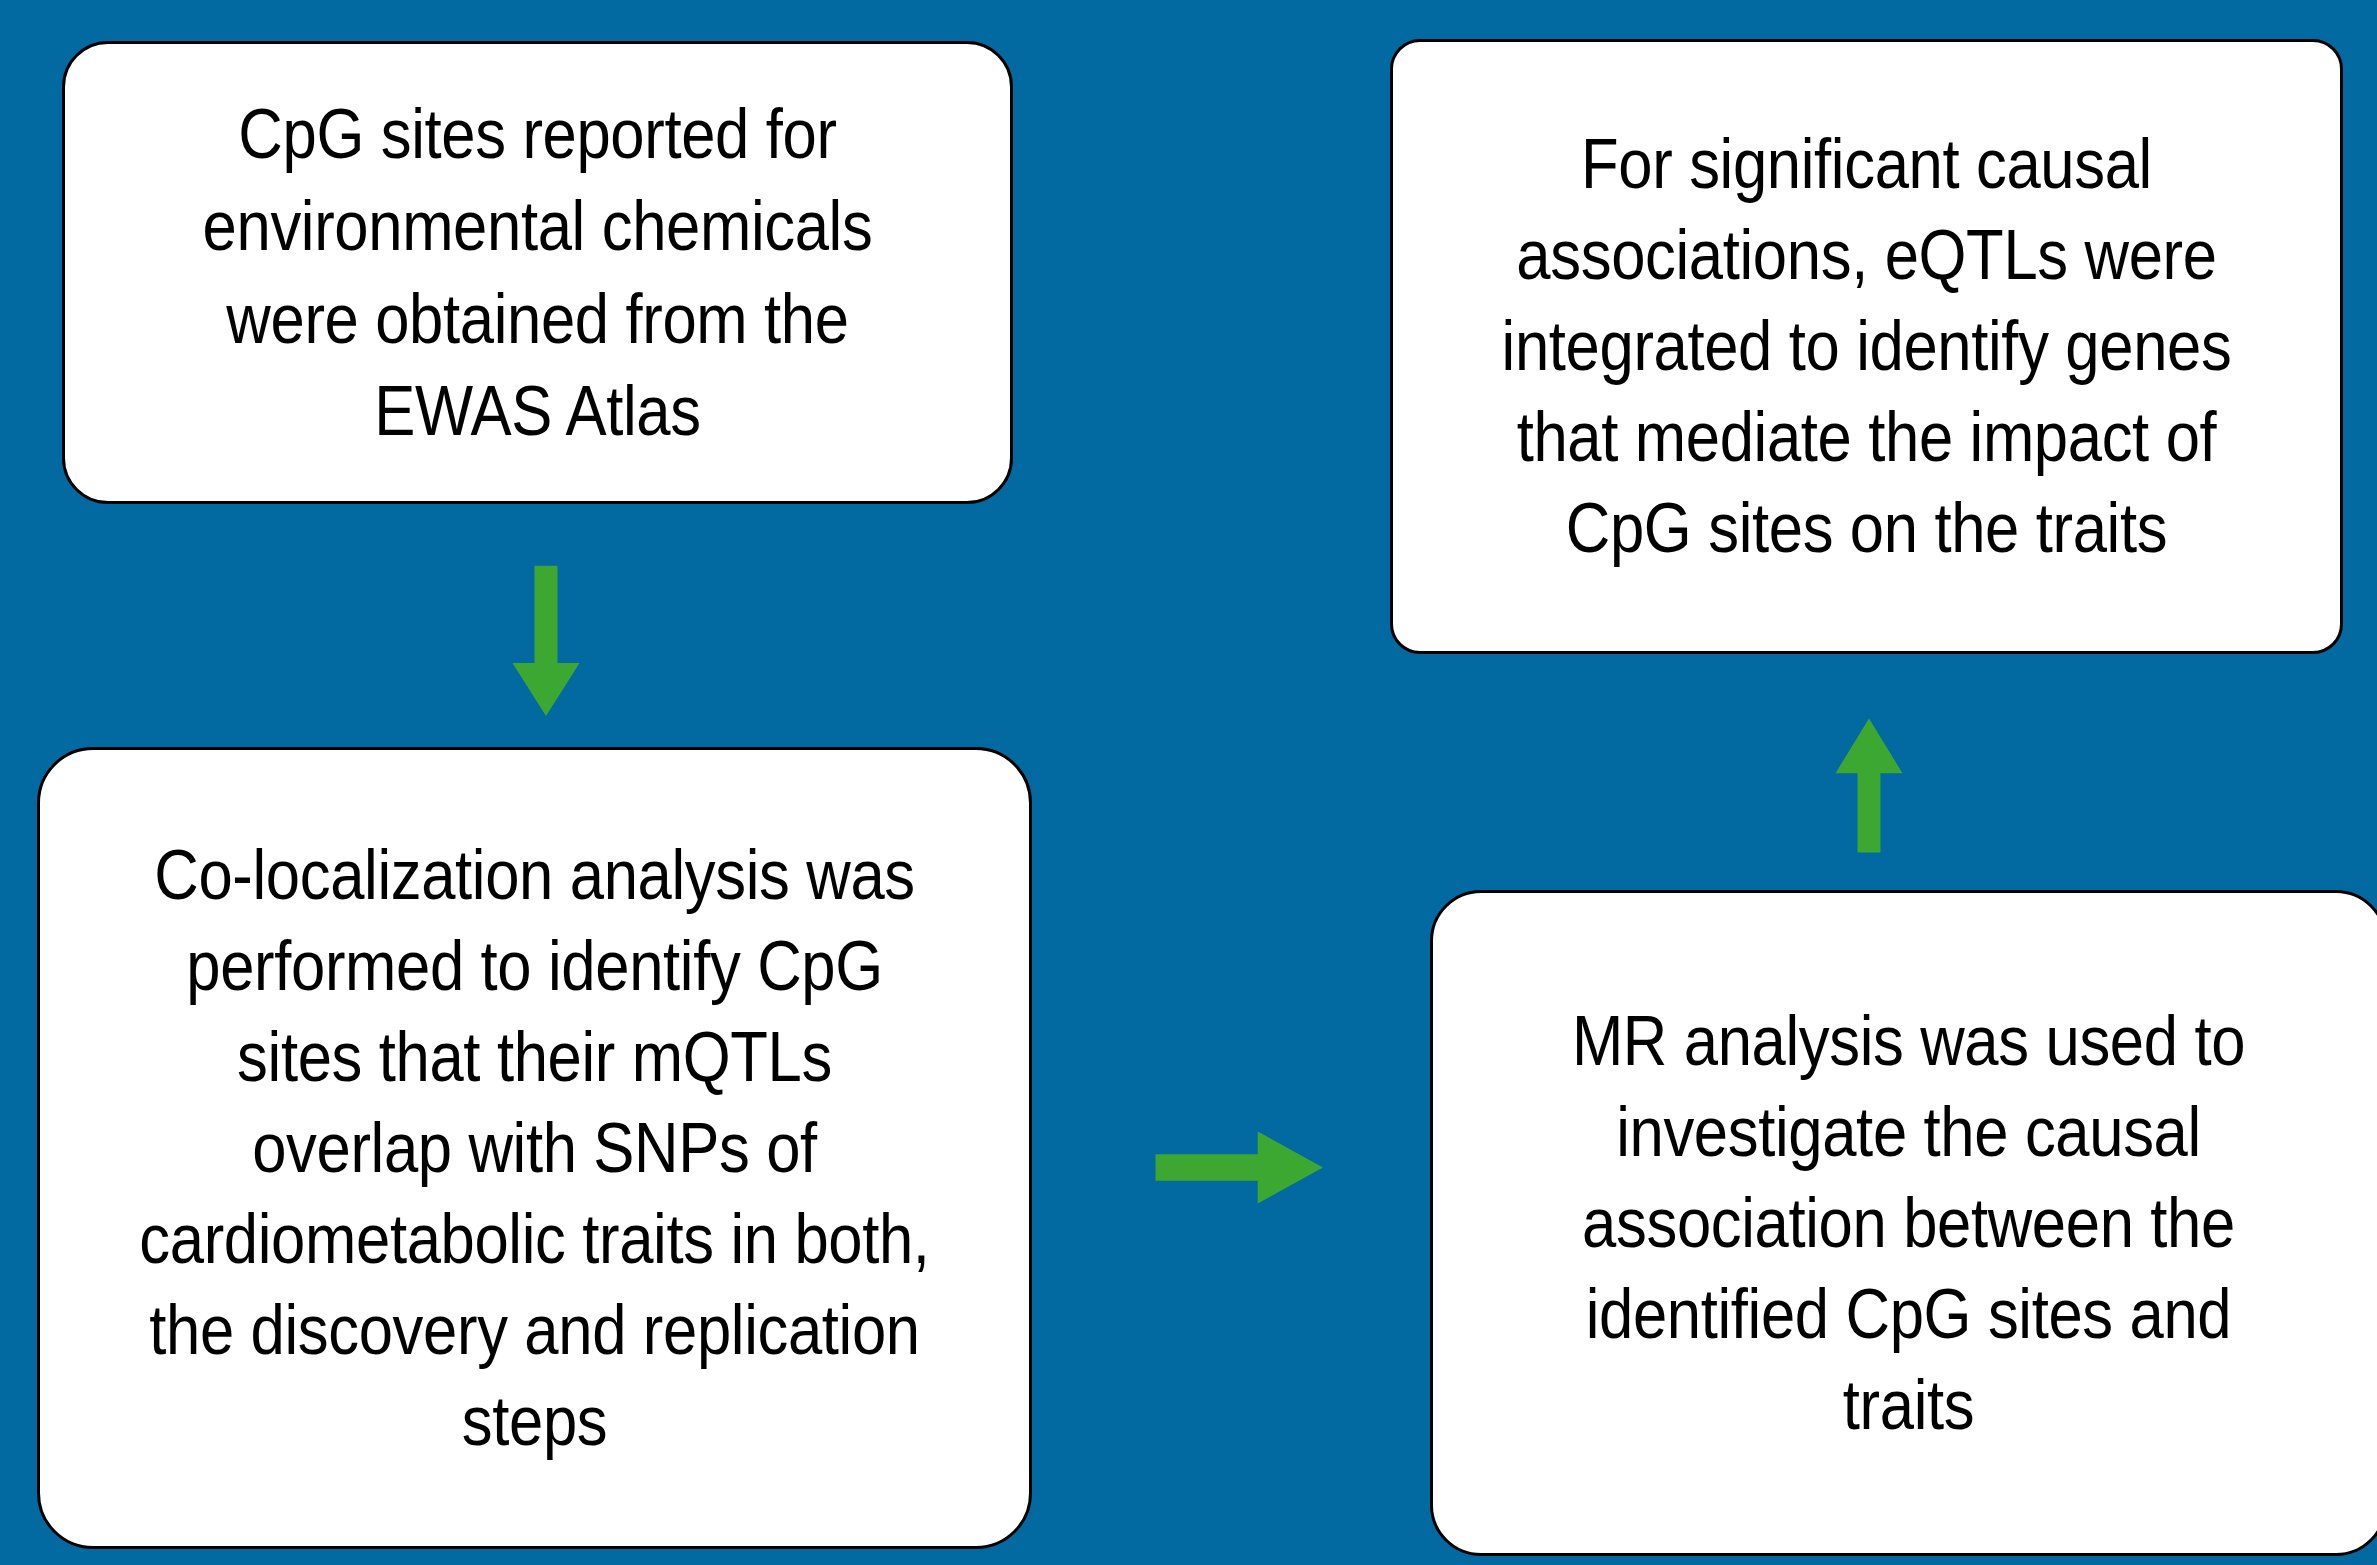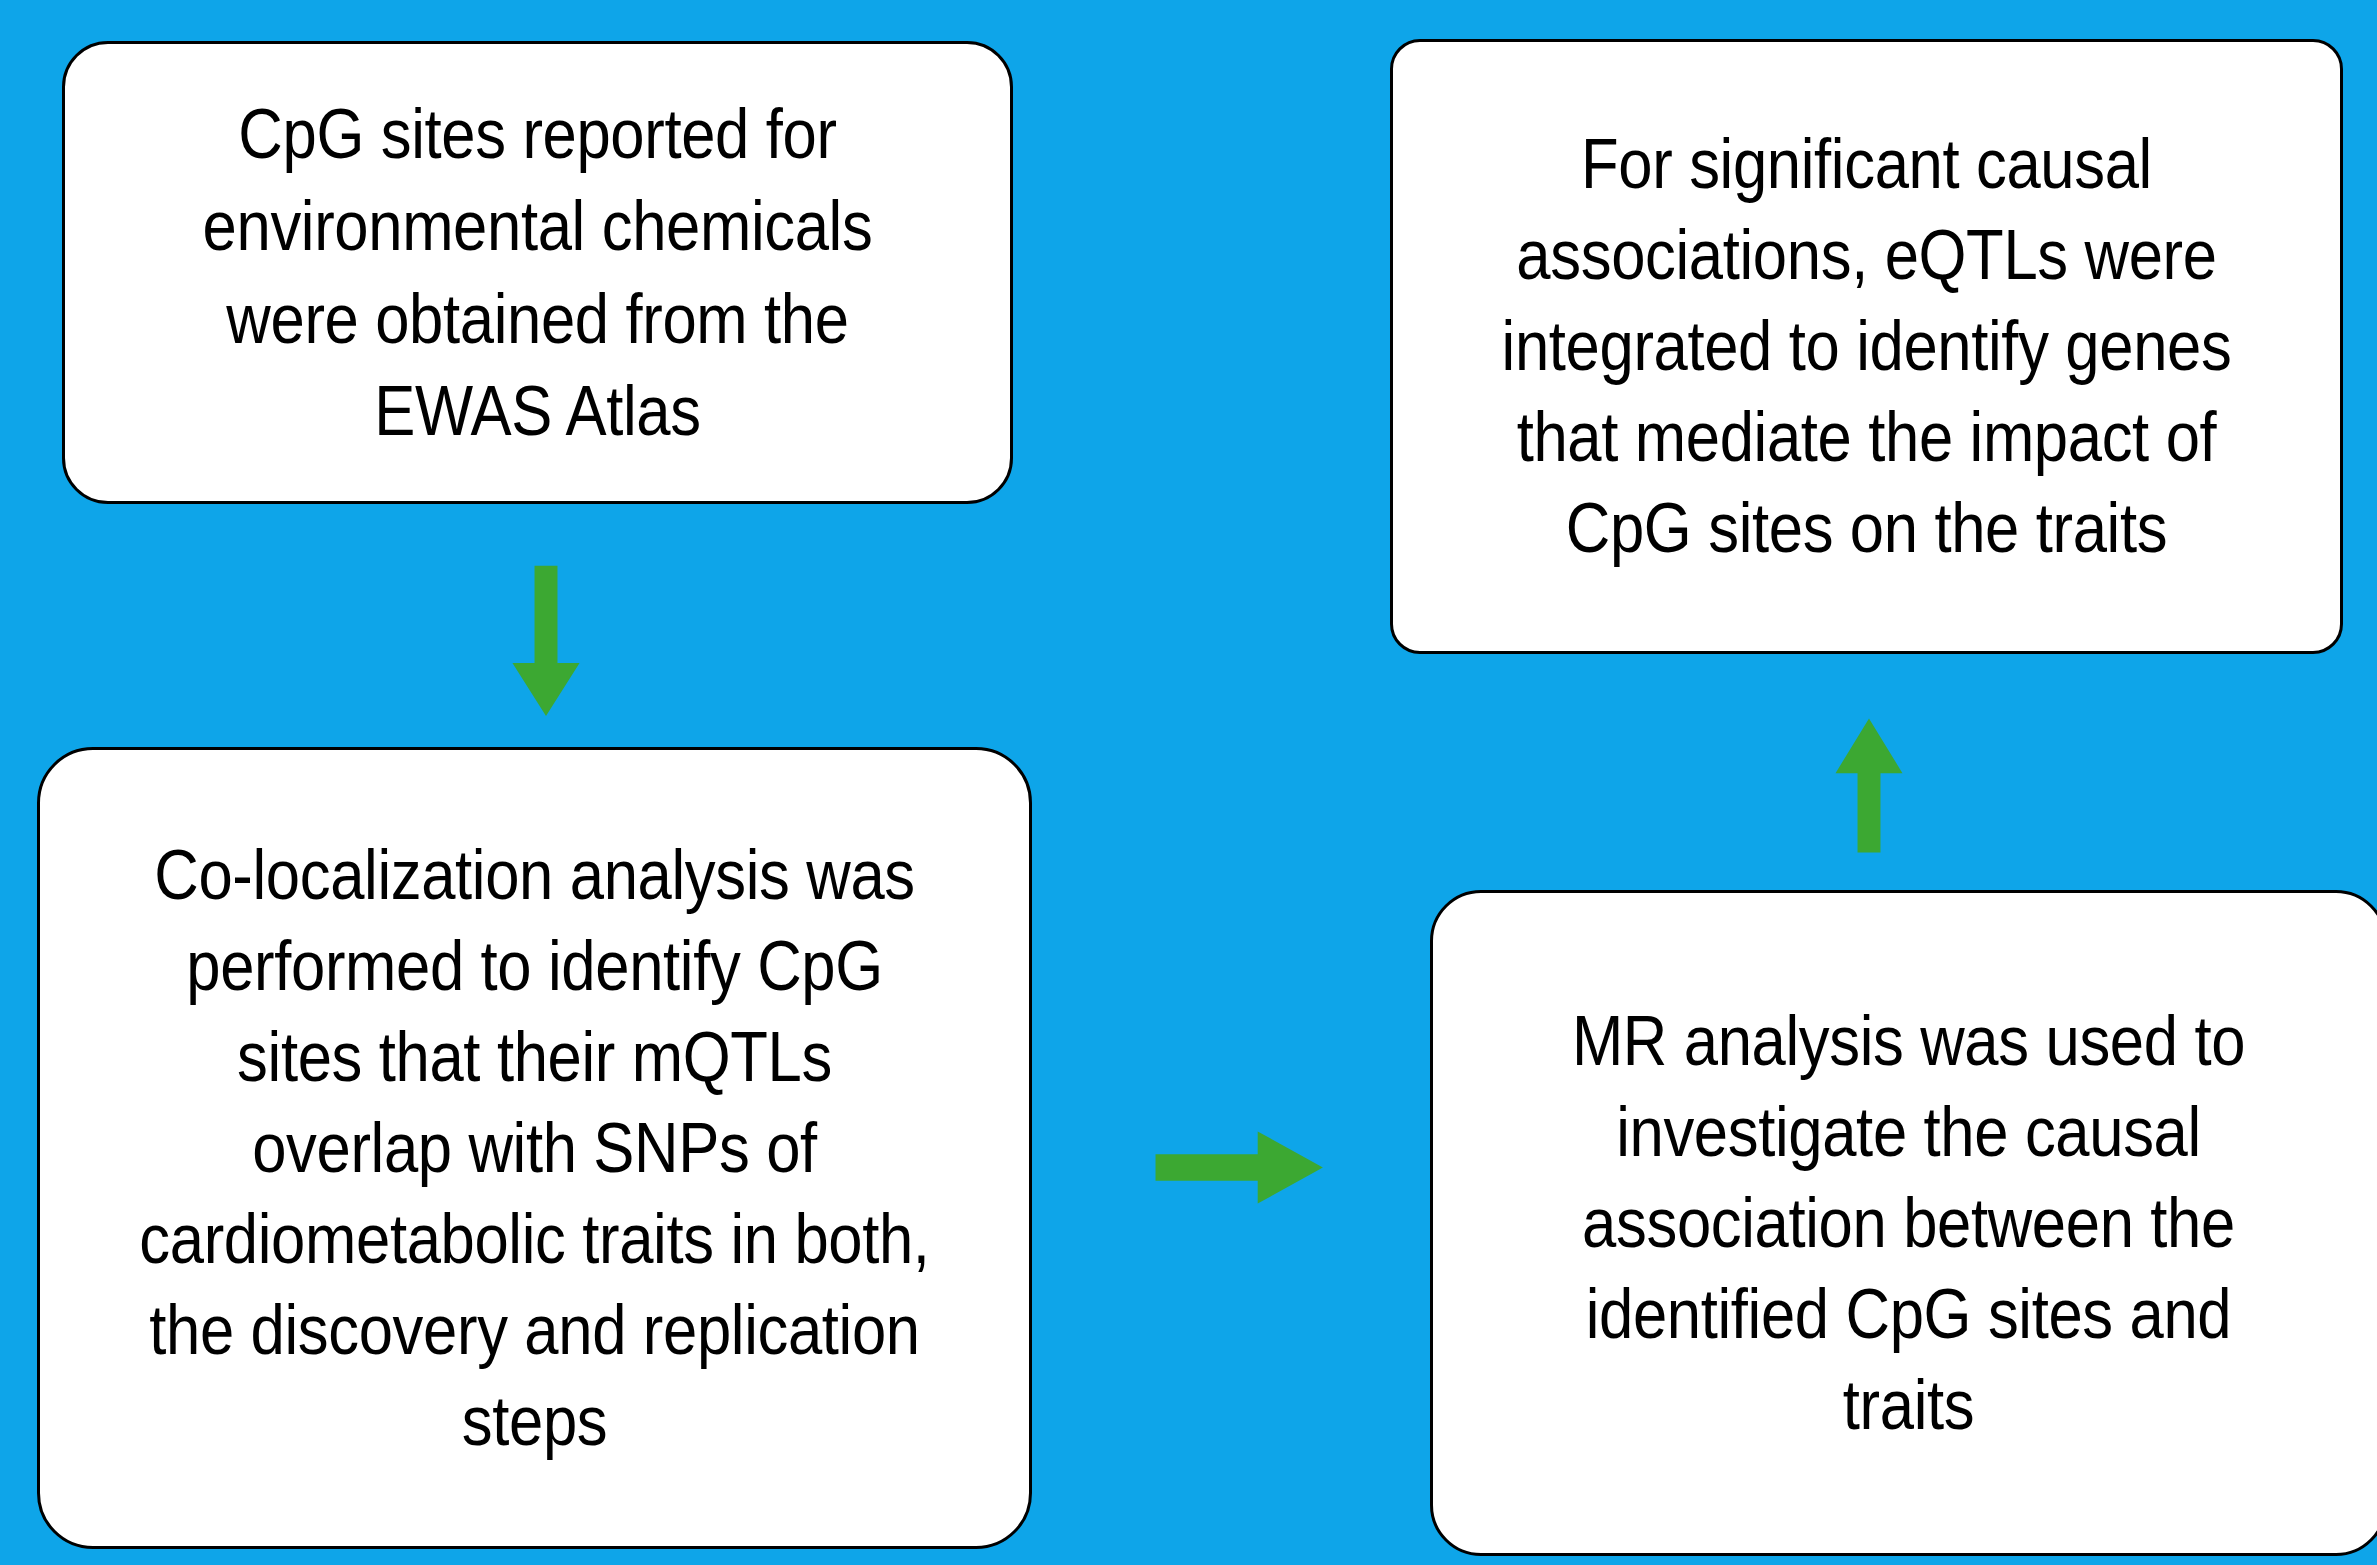--- a/index.html
+++ b/index.html
@@ -4,21 +4,21 @@
 <style>
   html, body {
     margin: 0;
     padding: 0;
     background: #ffffff;
   }
   #canvas {
     position: relative;
     width: 2377px;
     height: 1565px;
-    background: #0ea5e9;
+    background: #0369a1;
     overflow: hidden;
     font-family: "Liberation Sans", "DejaVu Sans", sans-serif;
   }
 
   
   .node {
     position: absolute;
     box-sizing: border-box;
     border: 3.5px solid #000000;
     background: #ffffff;

